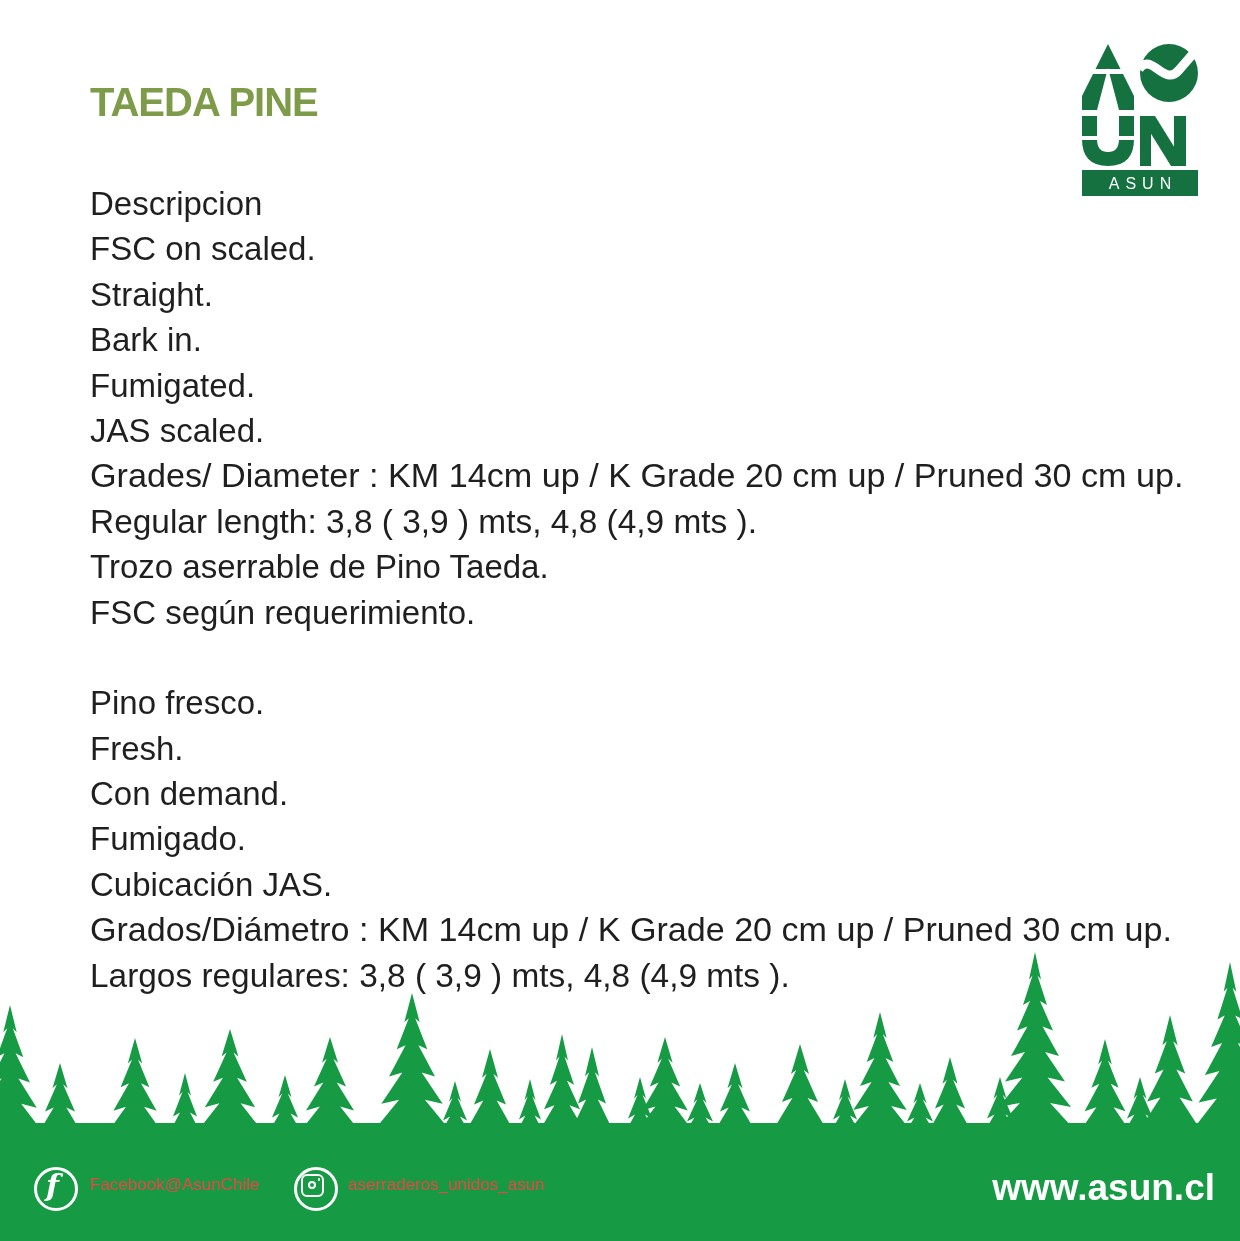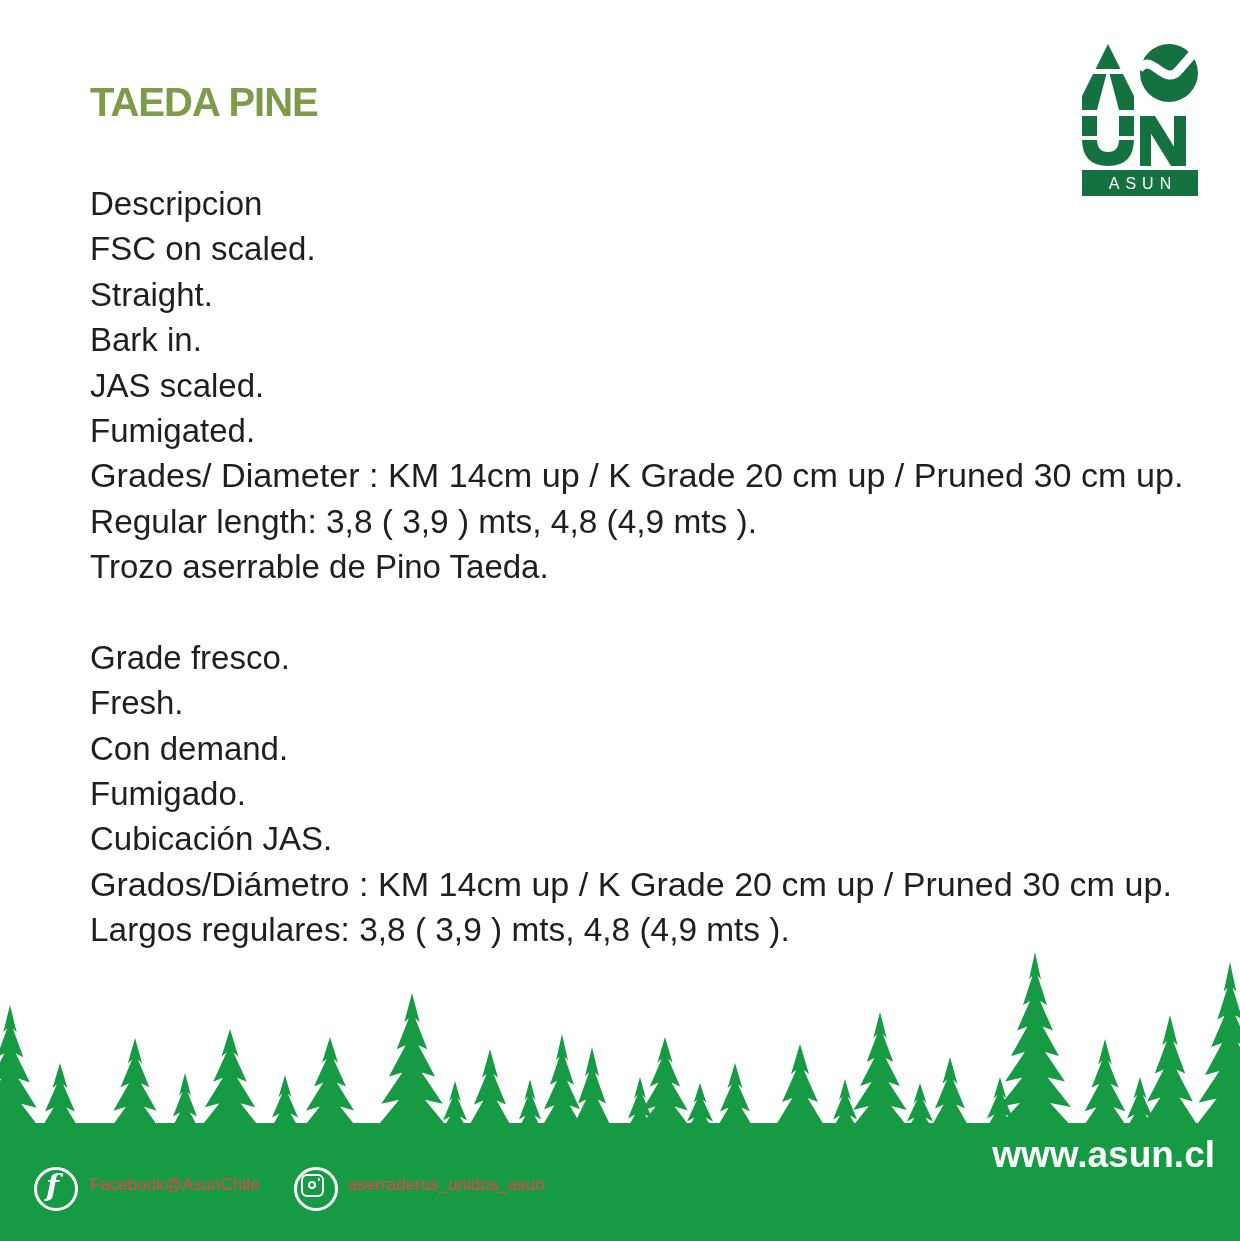--- a/index.html
+++ b/index.html
@@ -59,21 +59,21 @@
     border:2.5px solid #ffffff;border-radius:50%;
   }
   .ig-dot{
     position:absolute;right:2px;top:2px;width:2.5px;height:2.5px;
     background:#ffffff;border-radius:50%;
   }
   .handle{
     position:absolute;top:1175px;font-size:17px;color:#ef4444;white-space:nowrap;z-index:5;
   }
   .website{
-    position:absolute;right:25px;top:1134px;
+    position:absolute;right:25px;top:1167px;
     font-size:37px;font-weight:bold;color:#ffffff;white-space:nowrap;z-index:5;
   }
 </style>
 </head>
 <body>
 
 <div class="page">
 
   <div class="title">TAEDA PINE</div>
 
@@ -94,27 +94,28 @@
 
     <rect class="lg" x="0" y="126" width="116" height="26"></rect>
     <text x="61" y="145" text-anchor="middle" fill="#ffffff" font-size="16" letter-spacing="6" font-family="Liberation Sans, sans-serif">ASUN</text>
   </svg>
 
   <div class="content">
     <span class="line">Descripcion</span>
     <span class="line">FSC on scaled.</span>
     <span class="line">Straight.</span>
     <span class="line">Bark in.</span>
+    <span class="line">Fumigated.</span>
     <span class="line">JAS scaled.</span>
-    <span class="line">Fumigated.</span>
     <span class="line" style="display: inline-block; transform: scaleX(1.035); transform-origin: 0px 50%;">Grades/ Diameter : KM 14cm up / K Grade 20 cm up / Pruned 30 cm up.</span>
     <span class="line" style="display: inline-block; transform: scaleX(1.013); transform-origin: 0px 50%;">Regular length: 3,8 ( 3,9 ) mts, 4,8 (4,9 mts ).</span>
     <span class="line">Trozo aserrable de Pino Taeda.</span>
+    <span class="line">FSC según requerimiento.</span>
     <span class="line">&nbsp;</span>
-    <span class="line">Grade fresco.</span>
+    <span class="line">Pino fresco.</span>
     <span class="line">Fresh.</span>
     <span class="line">Con demand.</span>
     <span class="line">Fumigado.</span>
     <span class="line">Cubicación JAS.</span>
     <span class="line" style="display: inline-block; transform: scaleX(1.033); transform-origin: 0px 50%;">Grados/Diámetro : KM 14cm up / K Grade 20 cm up / Pruned 30 cm up.</span>
     <span class="line" style="display: inline-block; transform: scaleX(1.012); transform-origin: 0px 50%;">Largos regulares: 3,8 ( 3,9 ) mts, 4,8 (4,9 mts ).</span>
   </div>
 
   <svg class="forest" id="forest" viewBox="0 0 1240 300" preserveAspectRatio="none">
       <polygon points="10.0,64.0 16.7,91.2 12.8,87.2 23.3,116.3 15.6,112.3 30.0,141.5 18.4,137.5 36.7,166.7 21.2,162.7 43.3,191.8 24.0,187.8 50.0,217.0 -30.0,217.0 -4.0,187.8 -23.3,191.8 -1.2,162.7 -16.7,166.7 1.6,137.5 -10.0,141.5 4.4,112.3 -3.3,116.3 7.2,87.2 3.3,91.2" fill="#169a43"></polygon>

